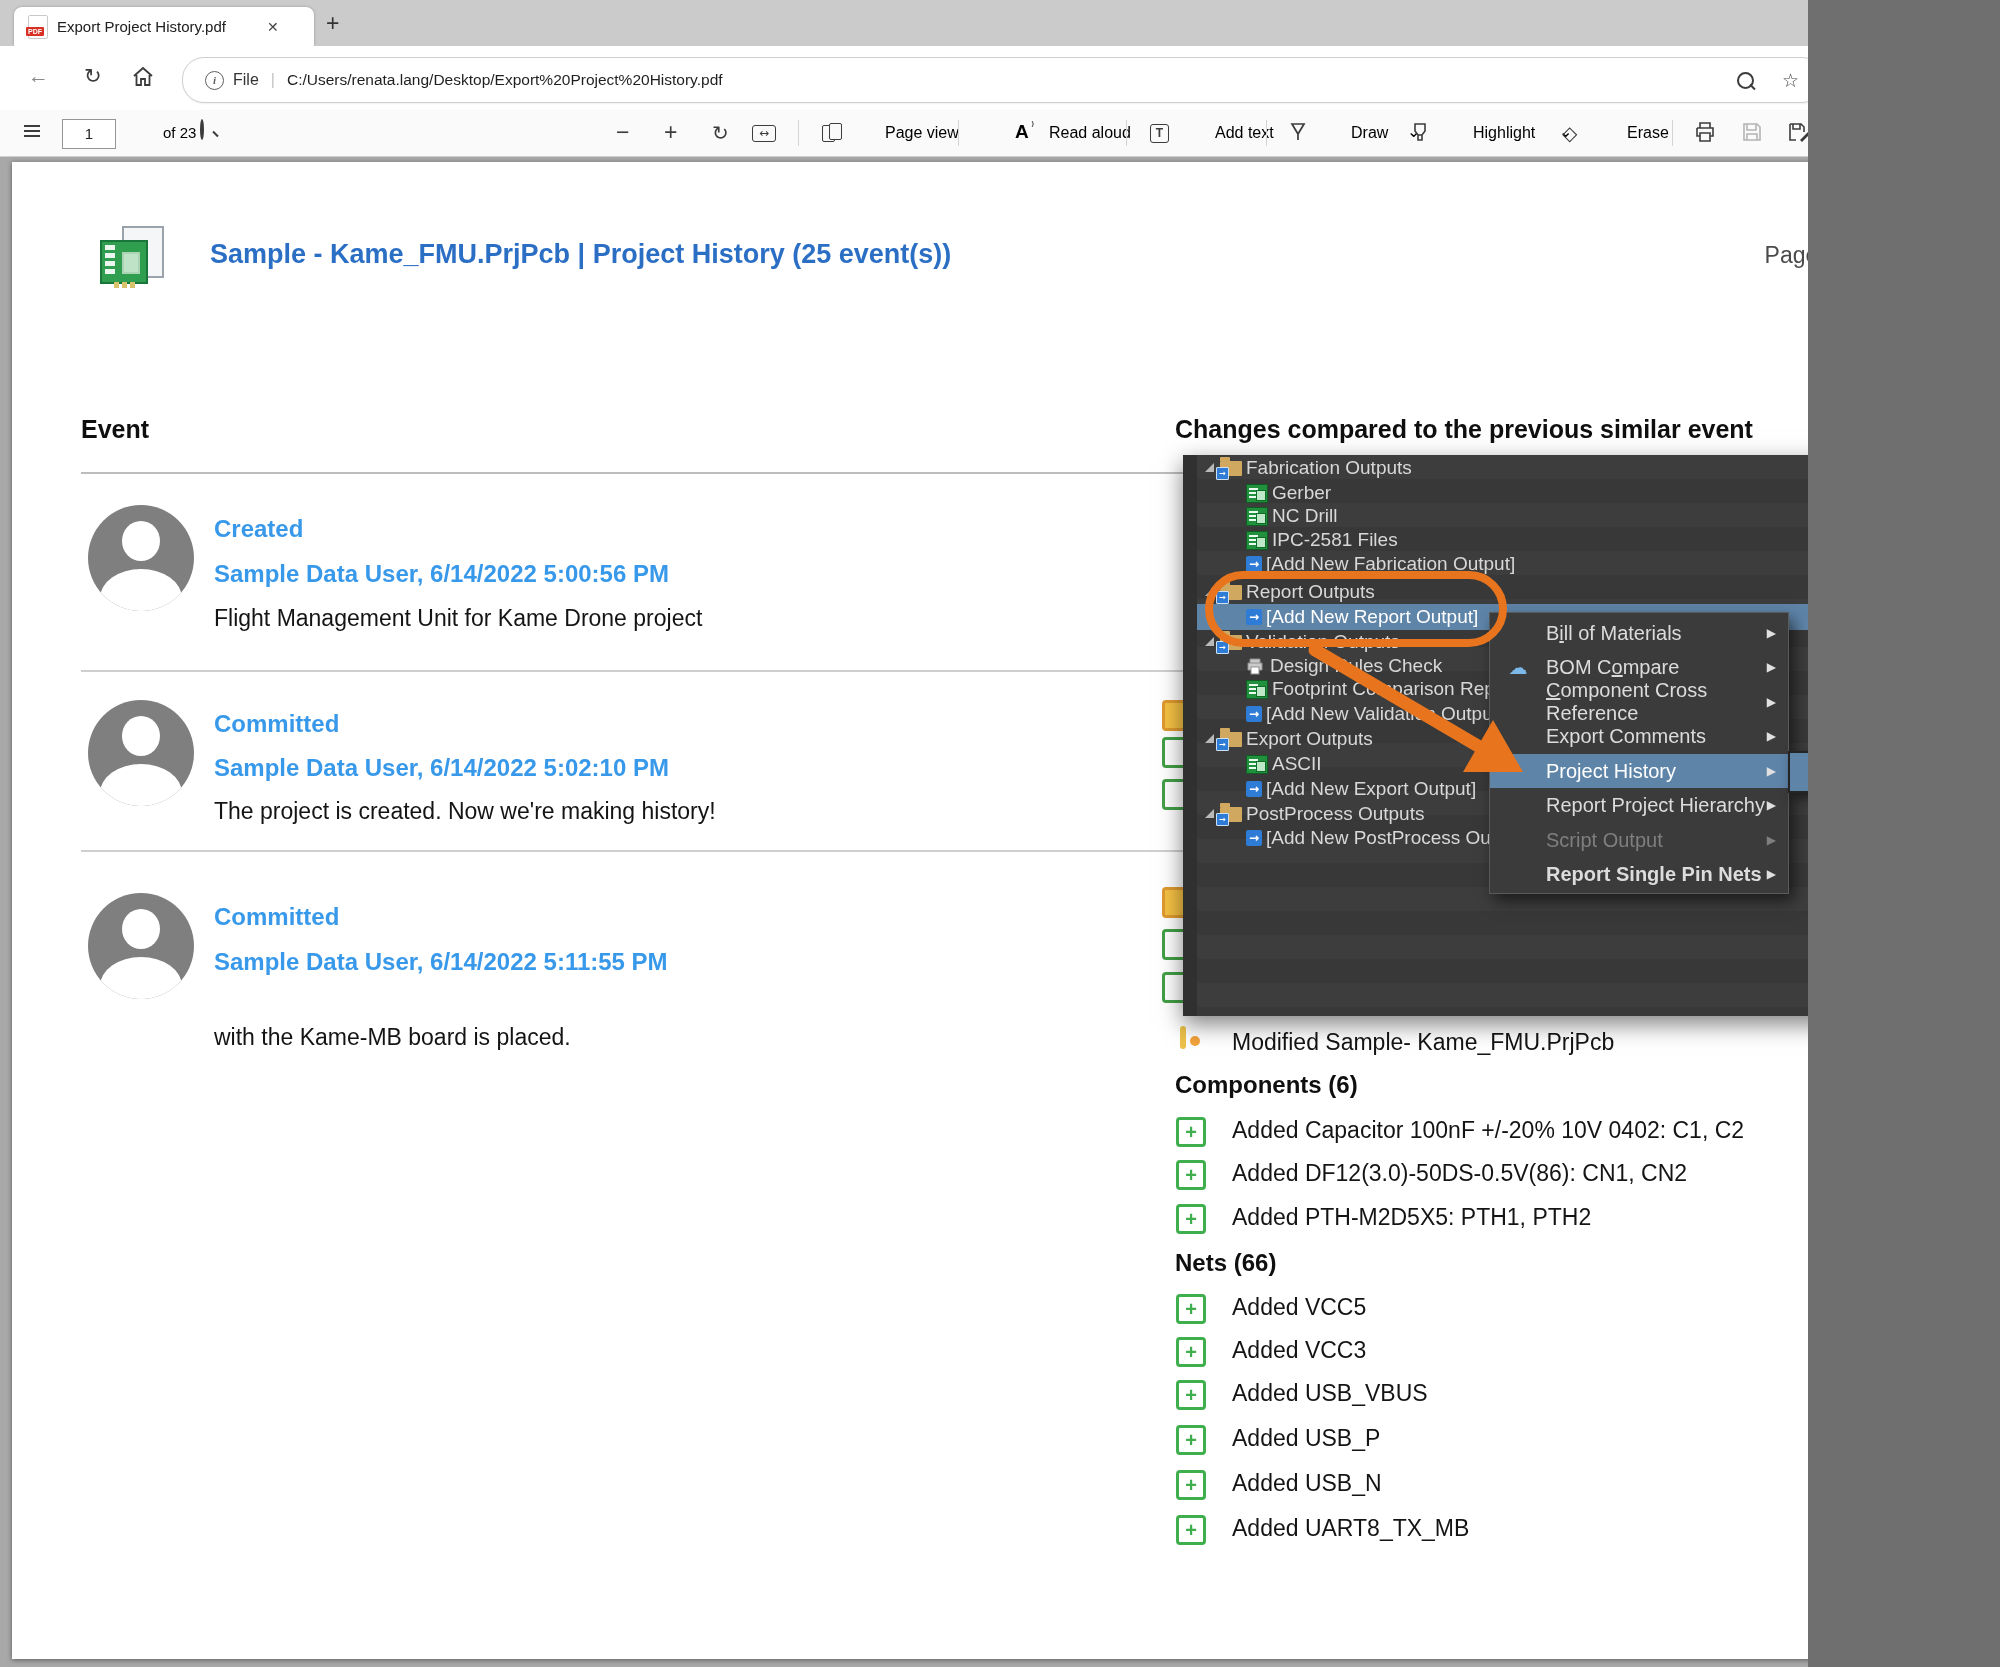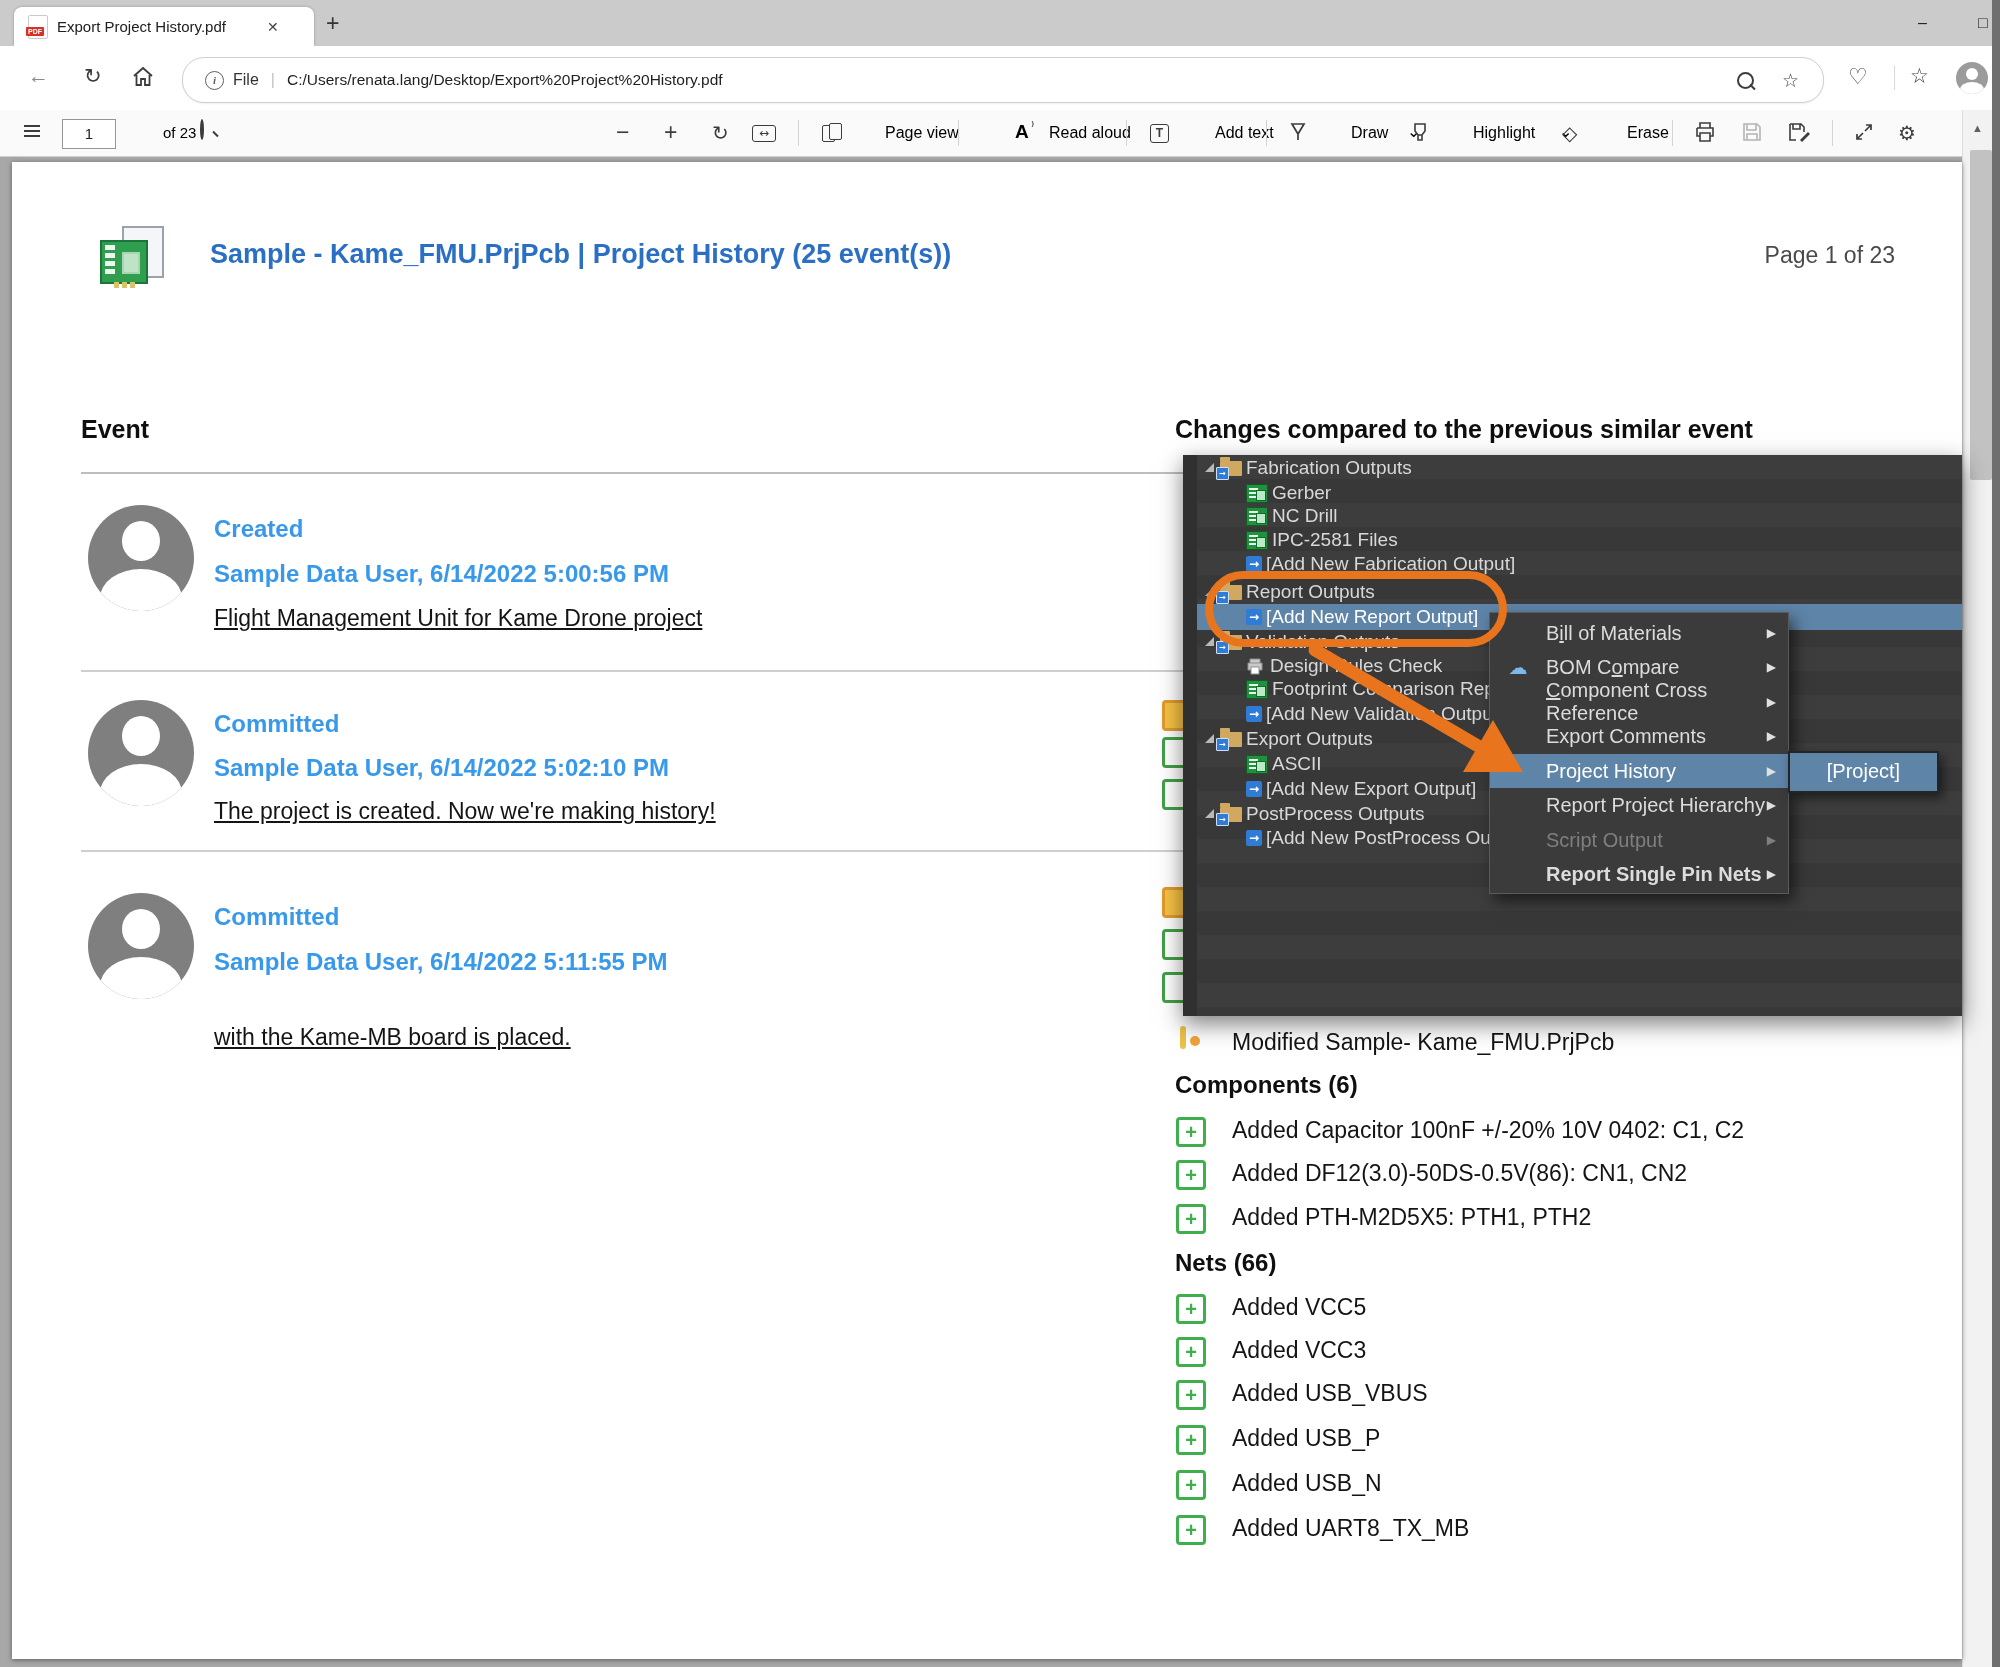--- a/index.html
+++ b/index.html
@@ -1,16 +1,16 @@
 <!DOCTYPE html>
 <html><head>
 <meta charset="utf-8">
 <style>
   html,body{margin:0;padding:0;background:#6f6f6f;}
-  #stage{position:relative;width:1992px;height:1667px;overflow:hidden;
+  #stage{position:relative;width:1808px;height:1667px;overflow:hidden;
          font-family:"Liberation Sans","DejaVu Sans",sans-serif;background:#a8a8a8;}
   .abs{position:absolute;}
   
   #titlebar{left:0;top:0;width:2000px;height:46px;background:#cbcbcb;}
   #tab{left:14px;top:7px;width:300px;height:39px;background:#fff;border-radius:8px 8px 0 0;
        box-shadow:0 0 3px rgba(0,0,0,.25);display:flex;align-items:center;}
   .pdfico{width:18px;height:22px;background:#fff;border:1px solid #c9c9c9;border-radius:2px;
           position:relative;margin-left:14px;}
   .pdfico b{position:absolute;left:-3px;bottom:2px;background:#d93025;color:#fff;
             font:bold 7px/9px "Liberation Sans",sans-serif;padding:0 2px;border-radius:1px;}
@@ -53,21 +53,21 @@
   #scroll .up{position:absolute;left:9px;top:12px;font-size:11px;color:#606060;}
   #scroll .thumb{position:absolute;left:7px;top:40px;width:22px;height:330px;background:#c2c2c2;border-radius:2px;}
   
   #page{left:12px;top:162px;width:1950px;height:1497px;background:#fff;box-shadow:0 1px 5px rgba(0,0,0,.45);}
   .doct{color:#121212;}
   .hline{height:1.5px;background:#bdbdbd;}
   .avatar{width:106px;height:106px;border-radius:50%;background:#7f7f7f;overflow:hidden;}
   .avatar i{position:absolute;left:34px;top:16px;width:38px;height:40px;border-radius:50%;background:#fff;}
   .avatar b{position:absolute;left:12px;top:64px;width:82px;height:58px;border-radius:50%;background:#fff;}
   .evtype{font-weight:bold;font-size:24px;color:#3899ea;}
-  .evbody{font-size:23px;color:#141414;text-decoration:underline;}
+  .evbody{font-size:23px;color:#141414;}
   .colhdr{font-weight:bold;font-size:25px;color:#0f0f0f;}
   .chgtxt{font-size:23px;color:#141414;}
   .chghdr{font-weight:bold;font-size:24px;color:#0f0f0f;}
   .plusico{width:24px;height:24px;border:3px solid #3fae4c;border-radius:4px;background:#fff;
            text-align:center;font:bold 20px/24px "Liberation Sans",sans-serif;color:#3fae4c;}
   .modico{width:24px;height:24px;border:3px solid #edc24a;border-radius:4px;background:#fff;position:relative;}
   .modico i{position:absolute;left:7px;top:7px;width:10px;height:10px;border-radius:50%;background:#f2a33c;}
   .sliver{width:26px;height:25px;border-radius:4px;background:#fff;}
   .sl-g{border:3px solid #43a047;} .sl-o{border:3px solid #e09a2f;background:#f6c244;}
   

